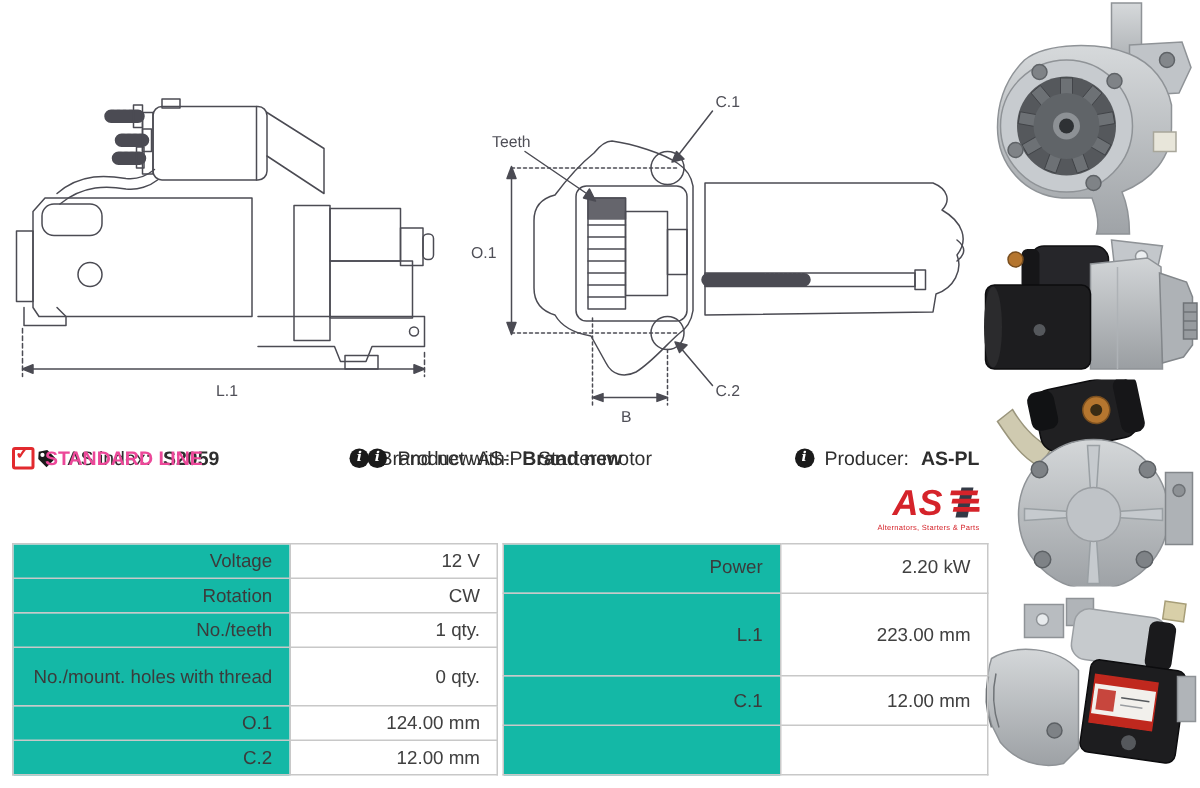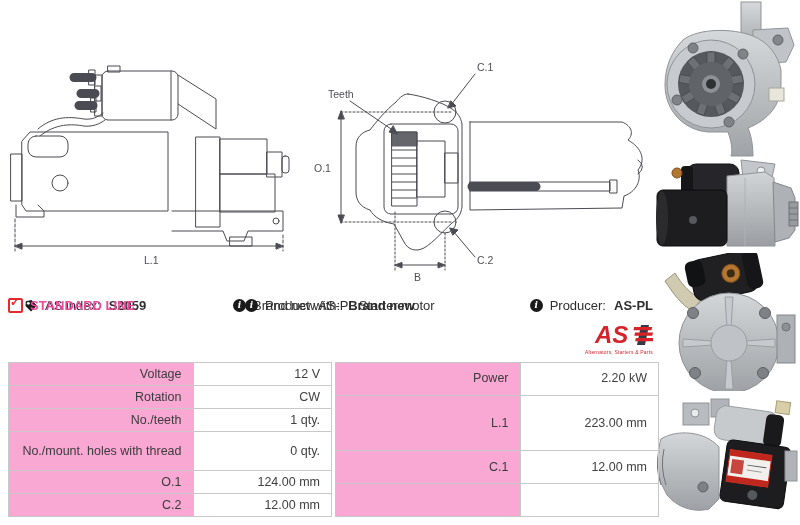--- a/index.html
+++ b/index.html
@@ -38,21 +38,21 @@
   .logo-tagline{font-size:5px;color:#d5232a;letter-spacing:.2px;margin-top:-1px;}
   
   #spec-table{position:absolute;left:8px;top:362px;display:flex;gap:3px;}
   table.spec{border-collapse:collapse;width:324px;table-layout:fixed;}
   table.spec tr{height:23px;}
   table.spec tr.tall{height:39px;}
   table.spec td{
     border:1px solid #c8c8c8;font-size:12.5px;line-height:15px;color:#404040;
     text-align:right;padding:2px 11px;vertical-align:middle;
   }
-  table.spec td.lbl{background:#f9a8d4;color:#3b3b3b;width:50%;}
+  table.spec td.lbl{background:#14b8a6;color:#3b3b3b;width:50%;}
 </style>
 </head>
 <body>
 
 <svg id="drawing-side" viewBox="0 0 300 280" xmlns="http://www.w3.org/2000/svg">
   <g stroke="#4b4b53" stroke-width="1" fill="none" stroke-linejoin="round" stroke-linecap="round">
 
     <rect x="94" y="66" width="76" height="49" rx="6"></rect>
     <line x1="163" y1="66" x2="163" y2="115"></line>
     <rect x="87" y="70" width="7" height="41"></rect>

